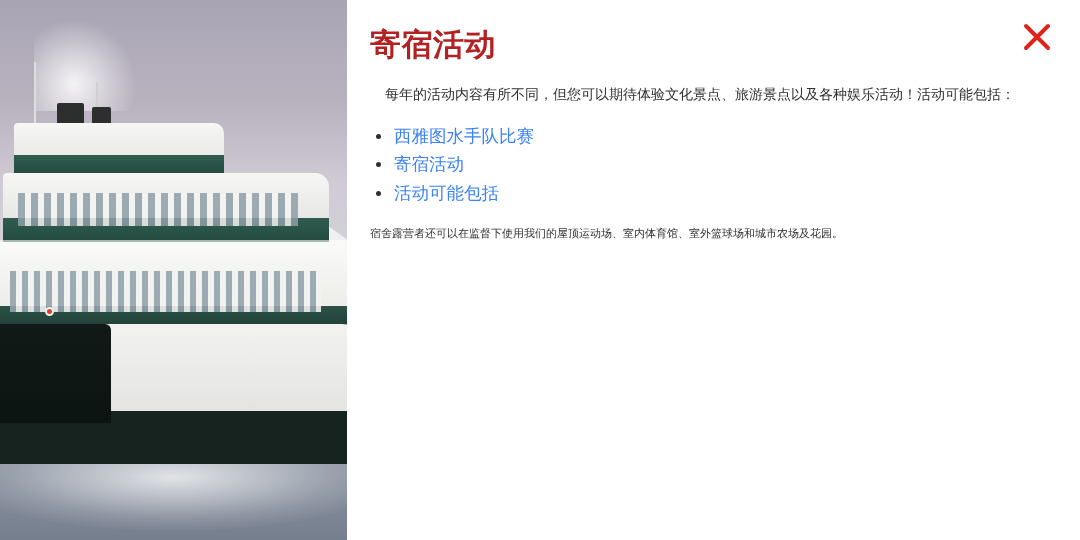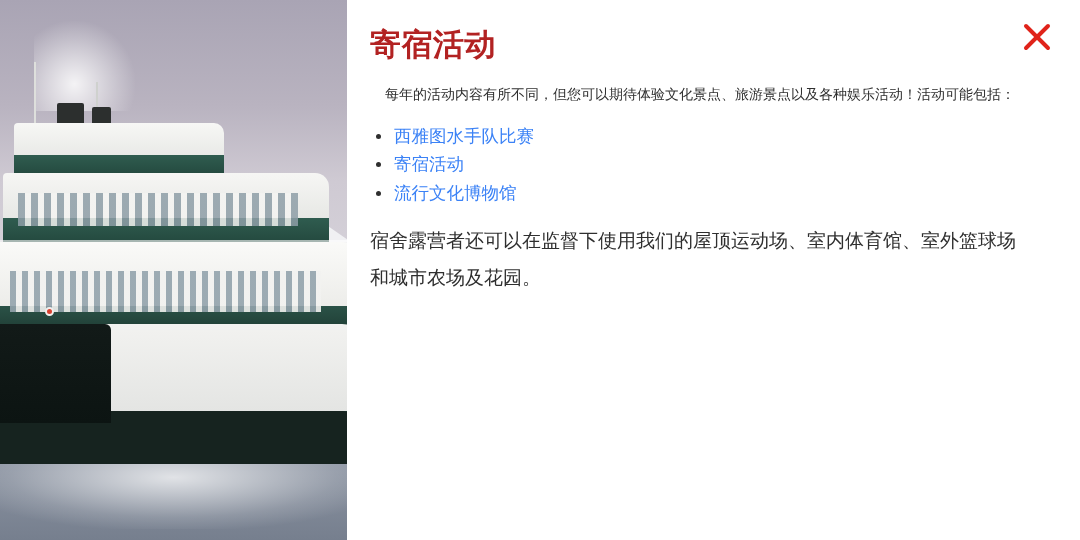--- a/index.html
+++ b/index.html
@@ -182,21 +182,21 @@
   }
   ul.list li::before {
     content: "";
     position: absolute;
     left: 6px; top: 12px;
     width: 5px; height: 5px;
     border-radius: 50%;
     background: #2f2f2f;
   }
   p.footer-text {
-    font-size: 19px;
+    font-size: 11px;
     line-height: 1.92;
     color: #2f2f2f;
     max-width: 660px;
   }
 </style>
 </head>
 <body>
 
 <div class="modal">
 
@@ -233,19 +233,19 @@
       </svg>
     </button>
 
     <h1 class="title">寄宿活动</h1>
 
     <p class="body">每年的活动内容有所不同，但您可以期待体验文化景点、旅游景点以及各种娱乐活动！活动可能包括：</p>
 
     <ul class="list">
       <li>西雅图水手队比赛</li>
       <li>寄宿活动</li>
-      <li>流行文化博物馆</li>
+      <li>活动可能包括</li>
     </ul>
 
     <p class="footer-text">宿舍露营者还可以在监督下使用我们的屋顶运动场、室内体育馆、室外篮球场和城市农场及花园。</p>
 
   </div>
 </div>
 
 </body></html>

